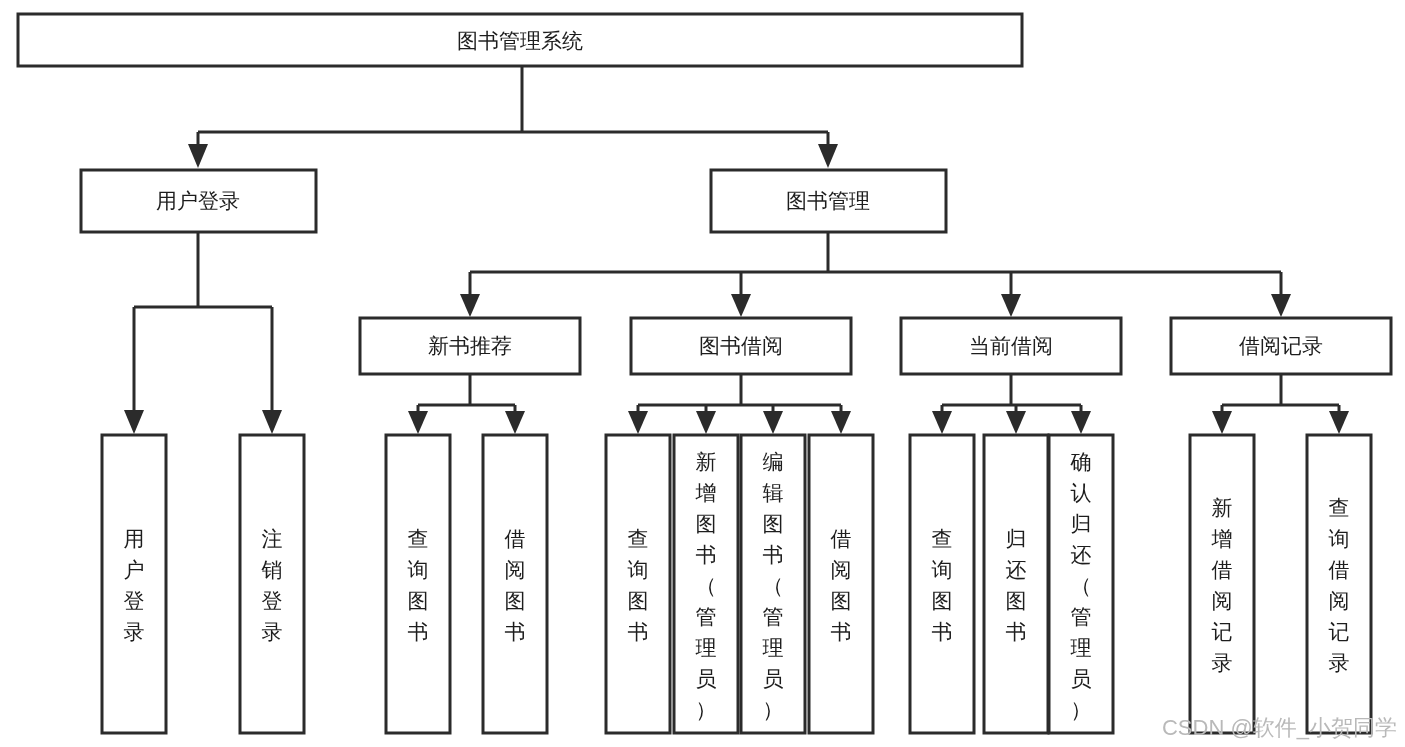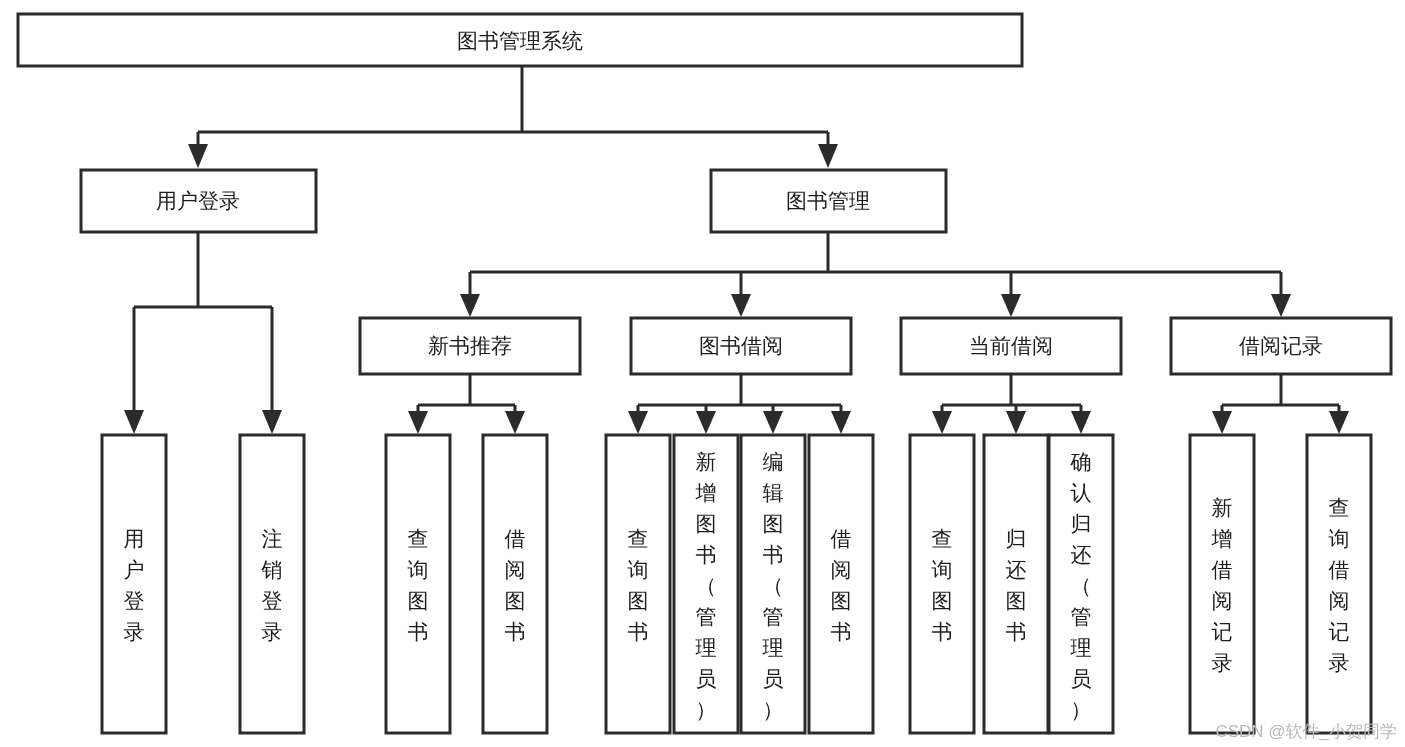--- a/index.html
+++ b/index.html
@@ -16,21 +16,21 @@
     font-size:21px;fill:#1d1d1d;text-anchor:middle;
     dominant-baseline:middle;
   }
   .leaf-label{
     font-family:"Liberation Sans","DejaVu Sans",sans-serif;
     font-size:21px;fill:#1d1d1d;text-anchor:middle;
   }
   .watermark{
     position:absolute;right:8px;bottom:4px;
     font-family:"Liberation Sans","DejaVu Sans",sans-serif;
-    font-size:17px;color:#b9b9b9;white-space:nowrap;user-select:none;
+    font-size:22px;color:#b9b9b9;white-space:nowrap;user-select:none;
   }
 </style>
 </head>
 <body>
 
 <svg id="diagram" viewBox="0 0 1405 747" xmlns="http://www.w3.org/2000/svg">
 
   <g>
 
     <path class="connector" d="M 522 66 L 522 132"></path>

